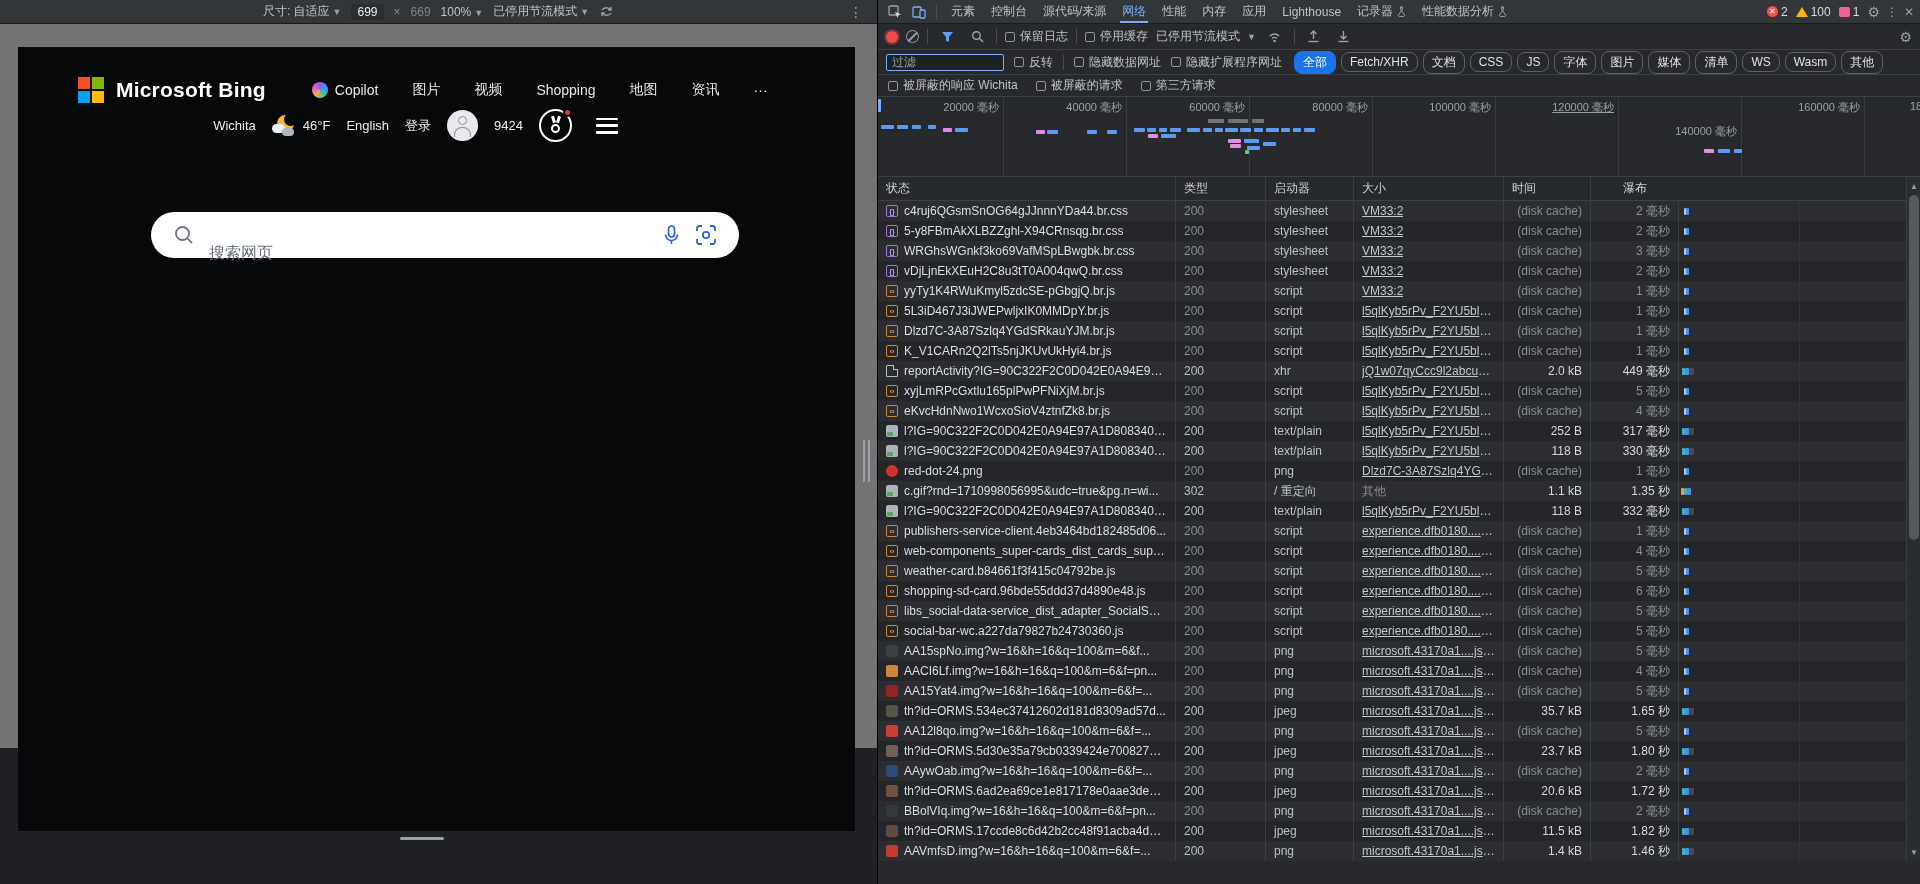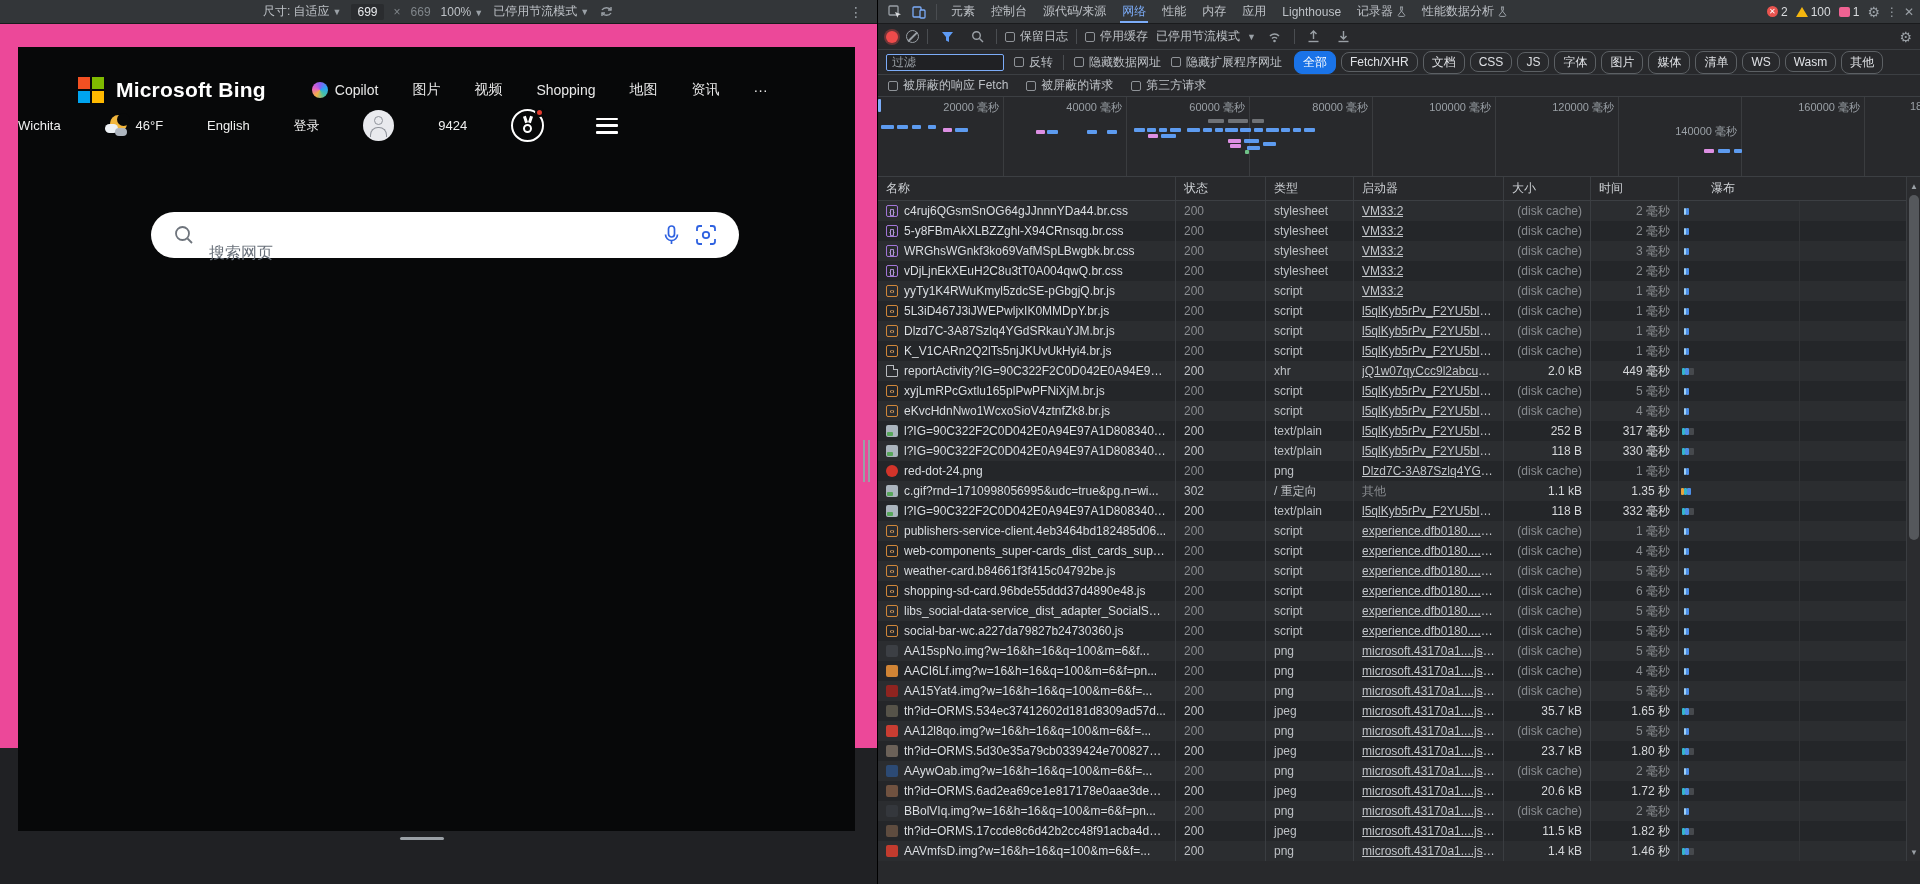--- a/index.html
+++ b/index.html
@@ -1,20 +1,20 @@
 <!DOCTYPE html>
 <html><head>
 <meta charset="utf-8">
 <style>
   html,body{margin:0;padding:0;background:#1b1c1e;}
   *{box-sizing:border-box;font-family:"Liberation Sans","DejaVu Sans",sans-serif;}
   .root{position:relative;width:1920px;height:884px;overflow:hidden;background:#202124;}
 
   
-  .device-pane{position:absolute;left:0;top:0;width:877px;height:748px;background:#ec4899;}
+  .device-pane{position:absolute;left:0;top:0;width:877px;height:748px;background:#737373;}
   .device-toolbar{position:relative;height:24px;background:#333639;border-bottom:1px solid #1a1b1d;
     display:flex;align-items:center;justify-content:center;gap:10px;color:#bdc1c6;font-size:12px;}
   .device-toolbar .sel{cursor:pointer;}
   .device-toolbar .dim-num{color:#e8eaed;background:#2a2c2f;padding:1px 6px;border-radius:2px;}
   .device-toolbar .dim-dis{color:#80868b;}
   .caret{font-size:9px;color:#9aa0a6;margin-left:3px;}
   .rotate-ic svg{display:block;}
   .dots-v{position:absolute;right:14px;color:#9aa0a6;font-size:14px;letter-spacing:0;cursor:pointer;}
   .stage{position:relative;height:860px;}
   .viewport{position:absolute;left:18px;top:23px;width:837px;height:784px;background:#070809;overflow:hidden;}
@@ -24,21 +24,21 @@
 
   
   .bing-header{position:absolute;left:60px;top:30px;right:40px;display:flex;align-items:center;}
   .bing-logo{display:flex;align-items:center;gap:12px;cursor:pointer;}
   .mslogo{width:26px;height:26px;display:grid;grid-template-columns:12px 12px;grid-template-rows:12px 12px;gap:2px;}
   .mslogo i{display:block;}
   .bing-logo .t{color:#fff;font-size:21px;font-weight:700;letter-spacing:.2px;}
   .bing-nav{display:flex;align-items:center;gap:34px;margin-left:46px;color:#e8e8e8;font-size:14px;}
   .bing-nav .nav-item{display:flex;align-items:center;gap:7px;cursor:pointer;white-space:nowrap;}
   .copilot-ic{width:16px;height:16px;border-radius:50%;background:conic-gradient(#8a5cf5,#2aa4f4,#49c3a0,#f5b044,#e361c9,#8a5cf5);}
-  .bing-subnav{position:absolute;left:0;top:62px;width:600px;display:flex;align-items:center;justify-content:space-between;gap:16px;color:#f0f0f0;font-size:13px;}
+  .bing-subnav{position:absolute;left:0;top:62px;width:600px;display:flex;align-items:center;justify-content:flex-end;gap:16px;color:#f0f0f0;font-size:13px;}
   .weather{display:flex;align-items:center;gap:5px;cursor:pointer;}
   .wx-ic{position:relative;width:26px;height:22px;}
   .wx-moon{position:absolute;left:5px;top:0;width:17px;height:17px;border-radius:50%;background:#f2b63c;}
   .wx-moon-bite{position:absolute;left:12px;top:-2px;width:13px;height:13px;border-radius:50%;background:#070809;}
   .wx-cloud1{position:absolute;left:0;top:9px;width:13px;height:9px;border-radius:6px;background:#eef2f6;}
   .wx-cloud2{position:absolute;left:10px;top:13px;width:12px;height:8px;border-radius:5px;background:#aeb6c0;}
   .avatar{width:31px;height:31px;border-radius:50%;background:#e9eaee;position:relative;cursor:pointer;}
   .avatar .hd{position:absolute;left:11px;top:6px;width:9px;height:9px;border-radius:50%;border:1.5px solid #8f939b;}
   .avatar .bd{position:absolute;left:7px;top:17px;width:17px;height:10px;border-radius:8px 8px 0 0;border:1.5px solid #8f939b;border-bottom:none;}
   .trophy{position:relative;width:33px;height:33px;border:2px solid #fff;border-radius:50%;cursor:pointer;}
@@ -413,21 +413,21 @@
           <span class="chip">清单</span>
           <span class="chip">WS</span>
           <span class="chip">Wasm</span>
           <span class="chip">其他</span>
         </div>
     </div>
 
     <div class="blockedrow" id="blockedrow">
         <span class="chk">
           <span class="box"></span>
-          <span>被屏蔽的响应 Fetch</span>
+          <span>被屏蔽的响应 Wichita</span>
         </span>
         <span class="chk">
           <span class="box"></span>
           <span>被屏蔽的请求</span>
         </span>
         <span class="chk">
           <span class="box"></span>
           <span>第三方请求</span>
         </span>
       </div>
@@ -438,21 +438,21 @@
         <span class="ov-lbl" style="left: 121px;">20000 毫秒</span>
         <span class="ov-line" style="left: 248px;"></span>
         <span class="ov-lbl" style="left: 244px;">40000 毫秒</span>
         <span class="ov-line" style="left: 371px;"></span>
         <span class="ov-lbl" style="left: 367px;">60000 毫秒</span>
         <span class="ov-line" style="left: 494px;"></span>
         <span class="ov-lbl" style="left: 490px;">80000 毫秒</span>
         <span class="ov-line" style="left: 617px;"></span>
         <span class="ov-lbl" style="left: 613px;">100000 毫秒</span>
         <span class="ov-line" style="left: 740px;"></span>
-        <span class="ov-lbl" style="left: 736px;">120000 毫秒</span>
+        <span class="ov-lbl" style="left: 736px; text-decoration: underline;">120000 毫秒</span>
         <span class="ov-line" style="left: 863px;"></span>
         <span class="ov-lbl" style="left: 859px; margin-top: 24px;">140000 毫秒</span>
         <span class="ov-line" style="left: 986px;"></span>
         <span class="ov-lbl" style="left: 982px;">160000 毫秒</span>
         <span class="ov-lbl last" style="left: 1032px;">18</span>
         <span class="ov-bar" style="left: 330px; top: 22px; width: 16px; background: rgb(111, 114, 118);"></span>
         <span class="ov-bar" style="left: 350px; top: 22px; width: 20px; background: rgb(111, 114, 118);"></span>
         <span class="ov-bar" style="left: 374px; top: 22px; width: 12px; background: rgb(111, 114, 118);"></span>
         <span class="ov-bar" style="left: 3px; top: 28px; width: 13px; background: rgb(93, 155, 240);"></span>
         <span class="ov-bar" style="left: 19px; top: 28px; width: 11px; background: rgb(93, 155, 240);"></span>
@@ -485,21 +485,20 @@
         <span class="ov-bar" style="left: 352px; top: 47px; width: 11px; background: rgb(221, 143, 227);"></span>
         <span class="ov-bar" style="left: 369px; top: 49px; width: 13px; background: rgb(93, 155, 240);"></span>
         <span class="ov-bar" style="left: 367px; top: 53px; width: 4px; background: rgb(111, 194, 135);"></span>
         <span class="ov-bar" style="left: 385px; top: 45px; width: 13px; background: rgb(93, 155, 240);"></span>
         <span class="ov-bar" style="left: 826px; top: 52px; width: 10px; background: rgb(221, 143, 227);"></span>
         <span class="ov-bar" style="left: 840px; top: 52px; width: 12px; background: rgb(93, 155, 240);"></span>
         <span class="ov-bar" style="left: 856px; top: 52px; width: 8px; background: rgb(93, 155, 240);"></span>
       </div>
 
     <div class="grid-header" id="gridheader">
-        <div class="hcell">名称</div>
         <div class="hcell">状态</div>
         <div class="hcell">类型</div>
         <div class="hcell">启动器</div>
         <div class="hcell">大小</div>
         <div class="hcell">时间</div>
         <div class="hcell">瀑布</div>
       </div>
     <div class="rows" id="rows">
         <div class="row">
           <div class="cell namec">

